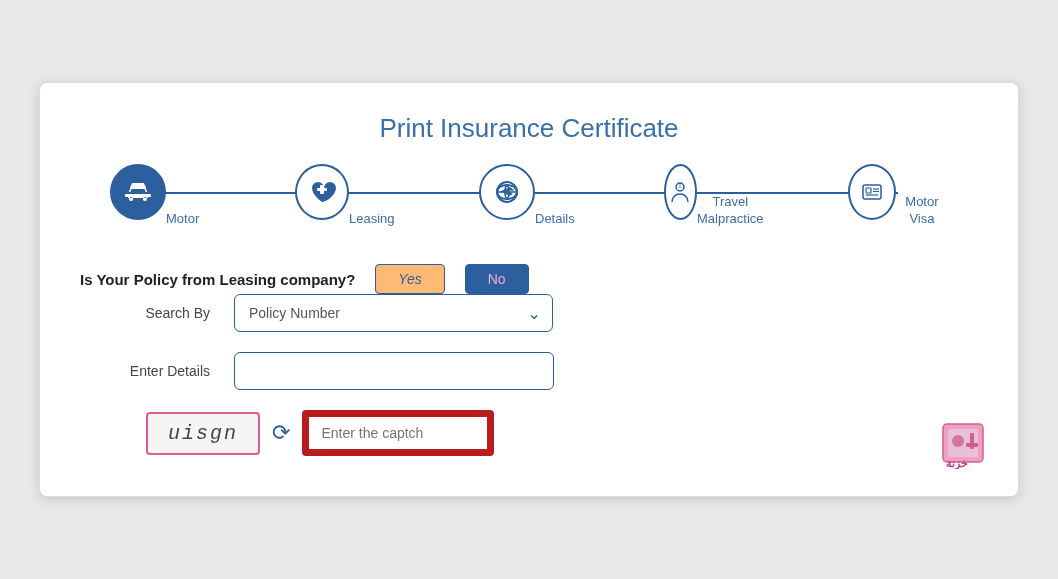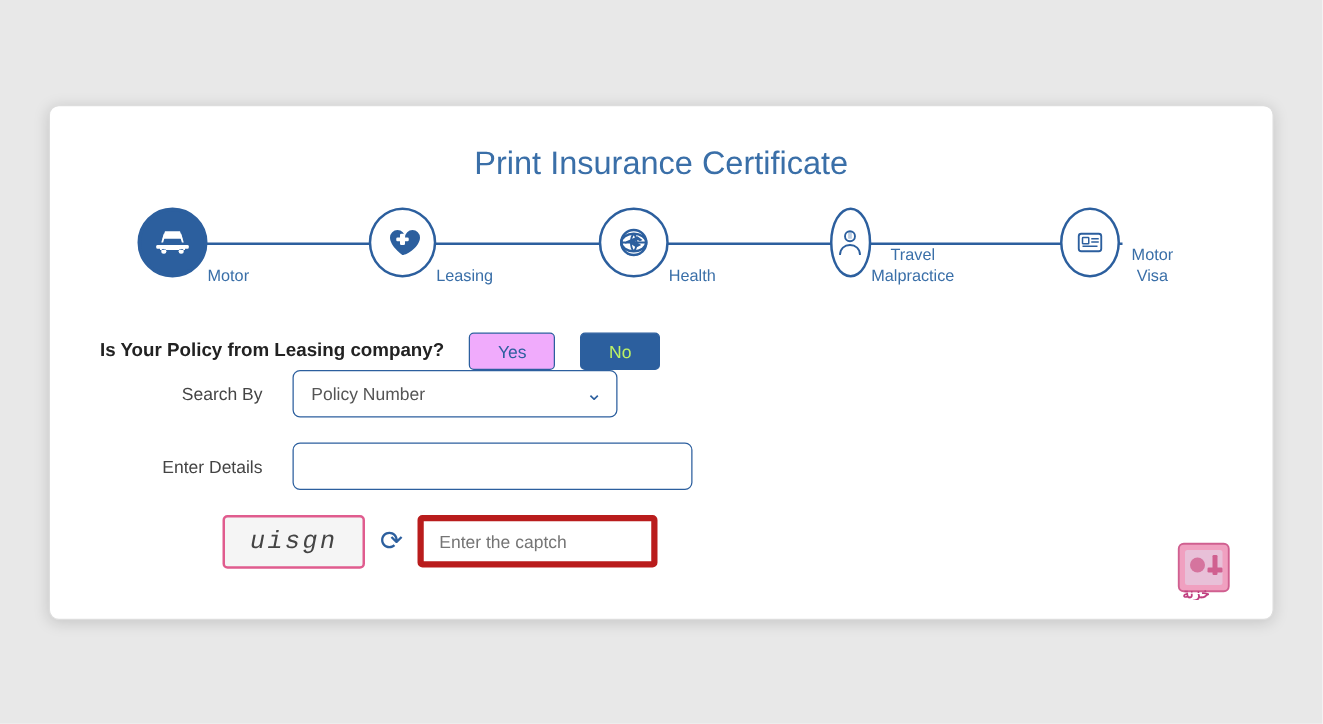--- a/index.html
+++ b/index.html
@@ -91,45 +91,46 @@
       color: #222;
     }
     .btn-yes, .btn-no {
       border: 1px solid #2c5f9e;
       border-radius: 4px;
       padding: 6px 22px;
       font-size: 14px;
       cursor: pointer;
     }
     .btn-yes {
-      background: #f0abfc;
+      background: #fdba74;
       color: #2c5f9e;
+      font-style: italic;
     }
     .btn-no {
       background: #2c5f9e;
-      color: #bef264;
+      color: #f9a8d4;
       text-align: right;
     }
     
     .form-row {
       display: flex;
       align-items: center;
       margin-bottom: 20px;
       gap: 24px;
     }
     .form-label {
       width: 130px;
       text-align: right;
       font-size: 14px;
       color: #444;
       flex-shrink: 0;
     }
     .select-wrapper {
       position: relative;
-      width: 260px;
+      width: 319px;
     }
     .select-wrapper select {
       width: 100%;
       padding: 10px 14px;
       border: 1px solid #2c5f9e;
       border-radius: 6px;
       font-size: 14px;
       color: #555;
       appearance: none;
       background: #fff;
@@ -151,21 +152,21 @@
       border-radius: 6px;
       font-size: 14px;
       color: #333;
       outline: none;
     }
     
     .captcha-row {
       display: flex;
       align-items: center;
       gap: 12px;
-      margin-left: 98px;
+      margin-left: 66px;
     }
     .captcha-box {
       background: #f5f5f5;
       border: 2px solid #e05c8e;
       border-radius: 4px;
       padding: 8px 20px;
       font-size: 20px;
       font-style: italic;
       color: #444;
       letter-spacing: 2px;
@@ -176,30 +177,30 @@
     .refresh-btn {
       background: none;
       border: none;
       cursor: pointer;
       color: #2c5f9e;
       font-size: 22px;
     }
     .captcha-input {
       width: 192px;
       padding: 8px 12px;
-      border: 5px solid #b91c1c;
+      border: 7px solid #b91c1c;
       border-radius: 4px;
       font-size: 14px;
       color: #999;
       outline: none;
     }
     
     .watermark {
       position: absolute;
-      bottom: 8px;
+      bottom: 20px;
       right: 20px;
       font-size: 28px;
     }
   </style>
 </head>
 <body>
 
 <div class="card">
 
   <h1 class="page-title">Print Insurance Certificate</h1>
@@ -234,21 +235,21 @@
     <div class="step-item">
       <div class="step-circle inactive">
         <svg width="28" height="28" viewBox="0 0 28 28" fill="#2c5f9e">
           <ellipse cx="14" cy="14" rx="10" ry="7" stroke="#2c5f9e" stroke-width="2" fill="none"></ellipse>
           <path d="M4 14h20M14 7c-3 3-3 11 0 14M14 7c3 3 3 11 0 14" stroke="#2c5f9e" stroke-width="1.5" fill="none"></path>
           <circle cx="14" cy="14" r="10" stroke="#2c5f9e" stroke-width="2" fill="none"></circle>
 
           <path d="M7 15l3-1 6 4 4-2-5-3 2-1 2 1 2-1-4-3-2 1-7 3z" fill="#2c5f9e"></path>
         </svg>
       </div>
-      <span class="step-label">Health</span>
+      <span class="step-label">Details</span>
     </div>
 
     <div class="step-item">
       <div class="step-circle inactive">
         <svg width="28" height="28" viewBox="0 0 28 28" fill="#2c5f9e">
           <circle cx="14" cy="9" r="4" stroke="#2c5f9e" stroke-width="1.5" fill="none"></circle>
           <path d="M6 24c0-5 3.6-8 8-8s8 3 8 8" stroke="#2c5f9e" stroke-width="1.5" fill="none"></path>
           <rect x="12" y="3" width="4" height="8" rx="1" fill="none"></rect>
 
           <rect x="12.5" y="5" width="3" height="6" fill="#2c5f9e" opacity="0.3"></rect>

